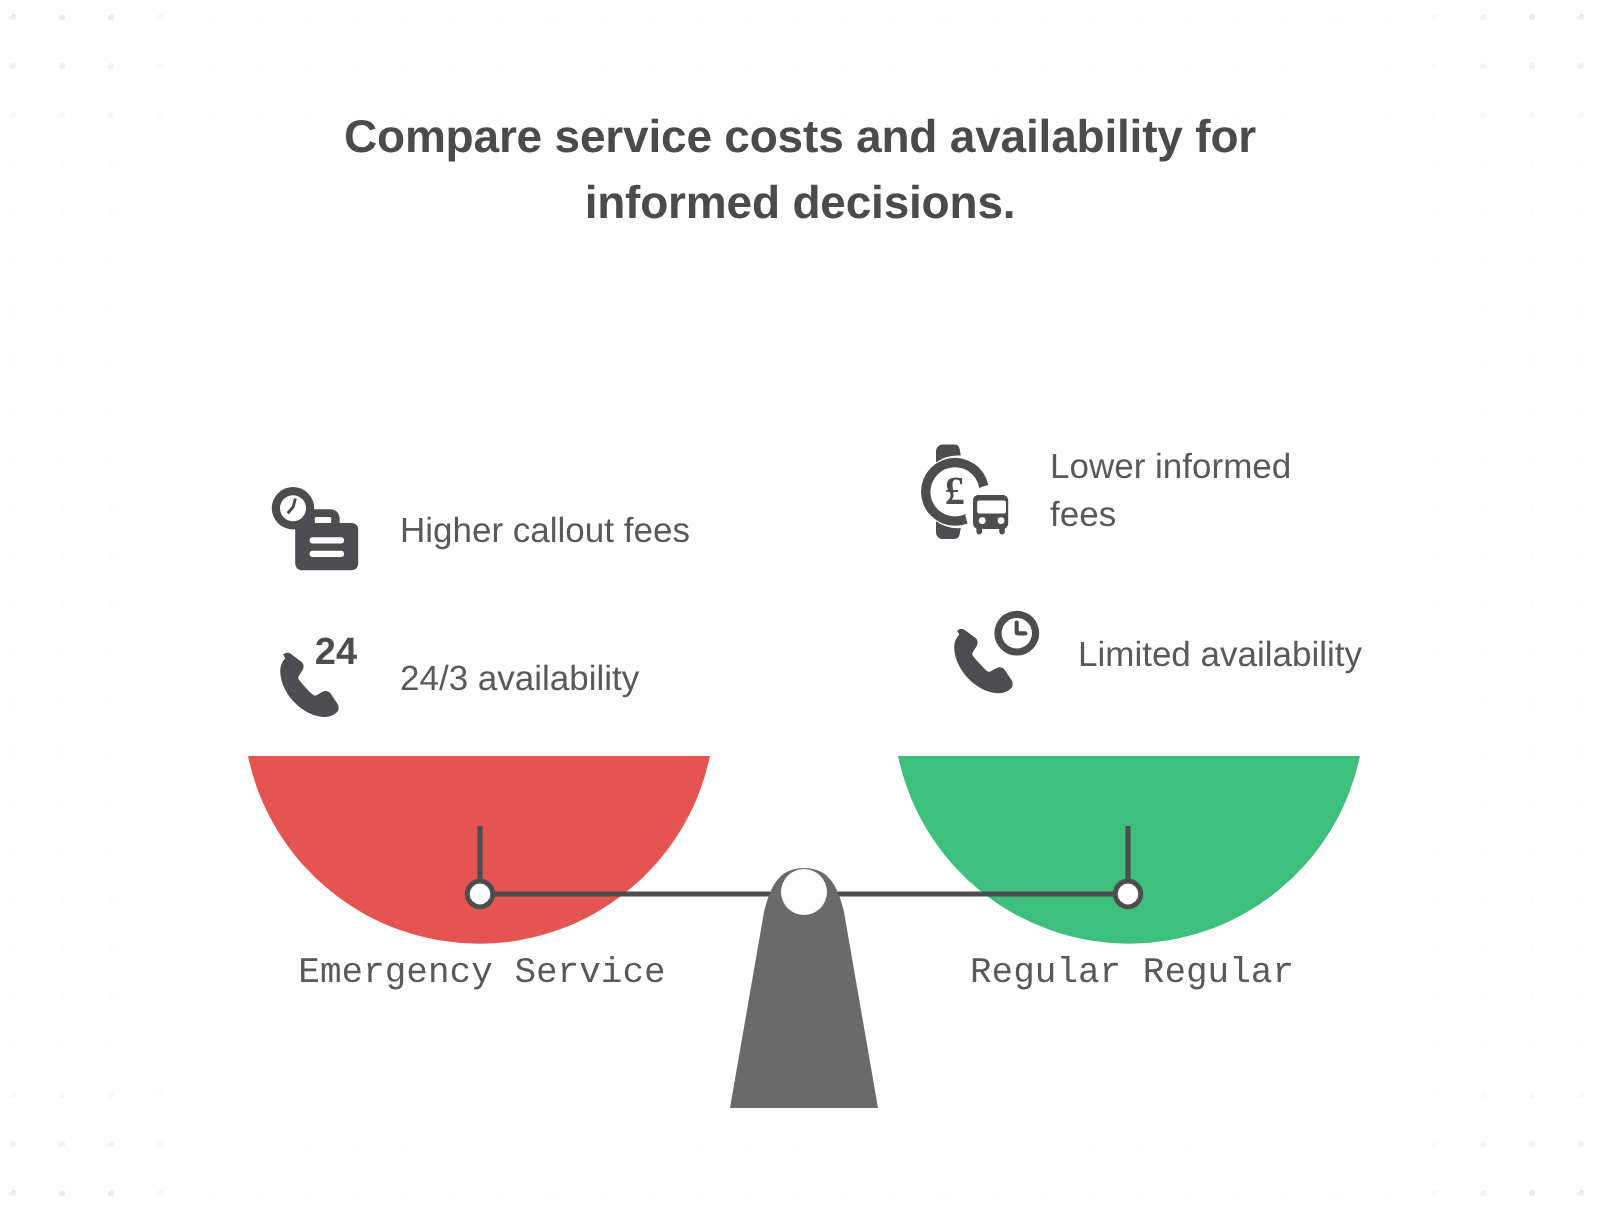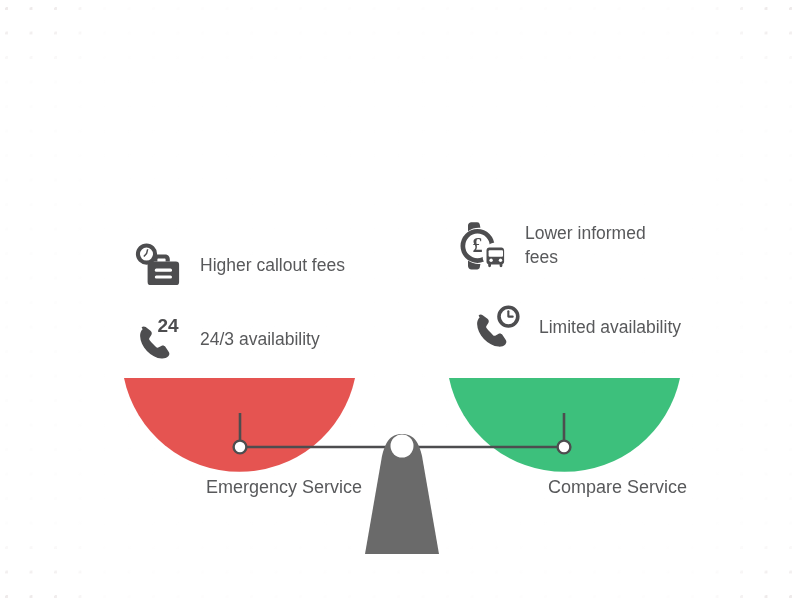--- a/index.html
+++ b/index.html
@@ -90,33 +90,38 @@
     width: 800px;
     height: 607px;
   }
 
   
   .scale-caption {
     position: absolute;
     top: 477px;
     font-size: 18px;
     color: #58595b;
-    text-align: right;
+    text-align: center;
+    font-family: Liberation Mono, monospace;
   }
   #caption-left  { left: 120px; width: 242px; }
   #caption-right { left: 445px; width: 242px; }
 </style>
 </head>
 <body>
 
 <div id="dot-bg"></div>
 <div id="dot-bg-tint"></div>
 
 <div id="stage">
 
+  <div id="page-title">
+    <span>Compare service costs and availability for</span>
+    <span class="line2">informed decisions.</span>
+  </div>
 
   <div class="feature-row" id="row-left-1">
     <svg class="feature-icon" viewBox="0 0 56 56">
       <g fill="#4d4d4f">
 
         <path d="M16.5 5.5a10.6 10.6 0 1 0 0 21.2 10.6 10.6 0 0 0 0-21.2zm0 4.1a6.5 6.5 0 1 1 0 13 6.5 6.5 0 0 1 0-13z"></path>
 
         <path d="M16.9 11.2h1.5l-1.1 4.6-2.9 3.3-1.1-1 2.7-3.1z"></path>
 
         <path d="M27.6 16.6c-2.4 0-4.4 2-4.4 4.4v2.5h4.2v-2.2c0-.4.3-.8.8-.8h6.6c.5 0 .8.4.8.8v2.2h4.2V21c0-2.4-2-4.4-4.4-4.4z"></path>
@@ -198,15 +203,15 @@
 
     <path d="M402 434 c13 0 17 10 20 22 l17 98 h-74 l17 -98 c3 -12 7 -22 20 -22 z" fill="#6A6A6A"></path>
 
     <circle cx="402" cy="446" r="11.5" fill="#ffffff"></circle>
 
     <circle cx="240" cy="447" r="6.4" fill="#ffffff" stroke="#4d4d4f" stroke-width="2.4"></circle>
     <circle cx="564" cy="447" r="6.4" fill="#ffffff" stroke="#4d4d4f" stroke-width="2.4"></circle>
   </svg>
 
   <div class="scale-caption" id="caption-left">Emergency Service</div>
-  <div class="scale-caption" id="caption-right">Compare Service</div>
+  <div class="scale-caption" id="caption-right">Regular Regular</div>
 
 </div>
 
 </body></html>

